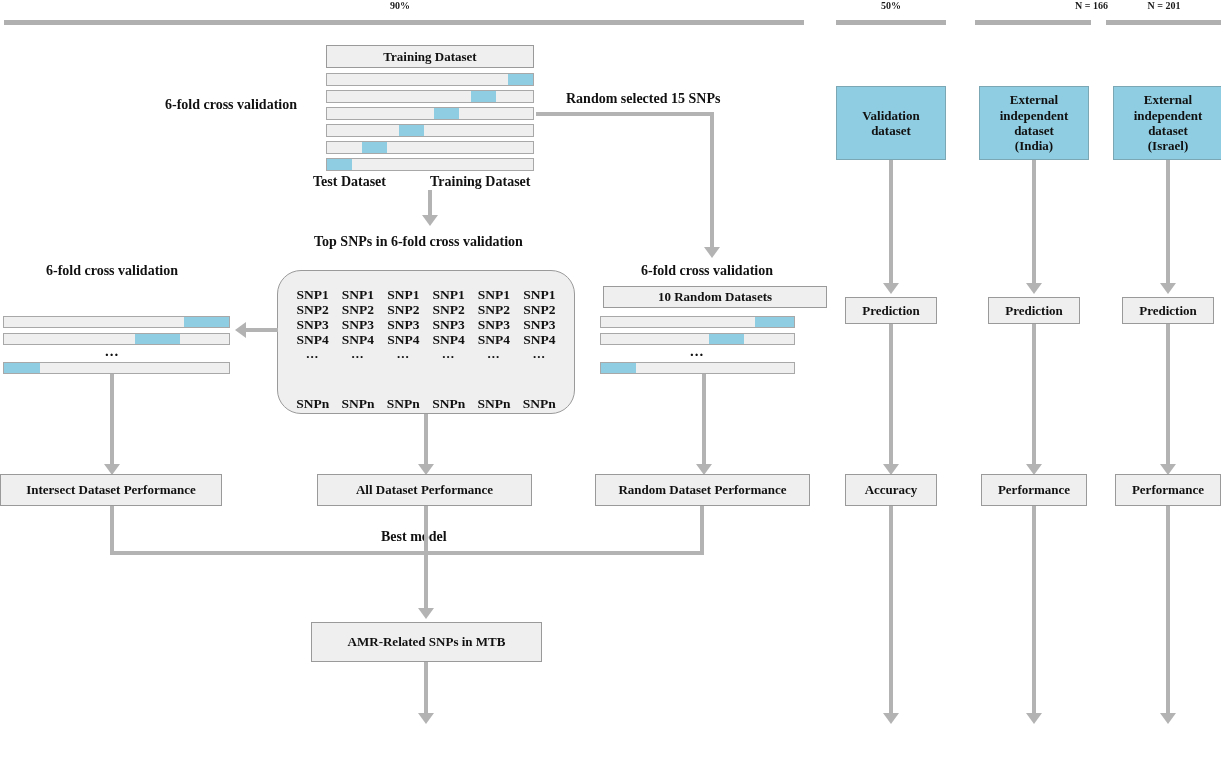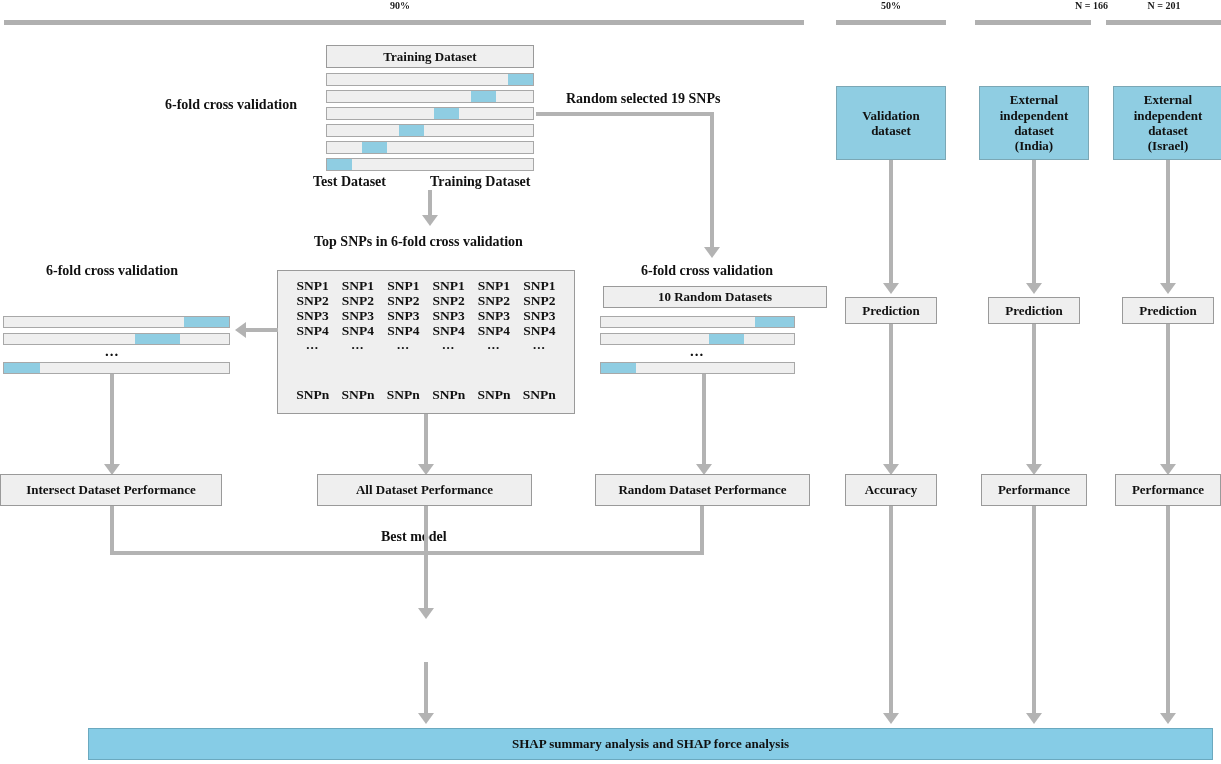--- a/index.html
+++ b/index.html
@@ -82,28 +82,28 @@
   <div class="bar" style="left:326px;top:158px;width:208px;height:13px;">
     <div class="seg" style="left:0%;width:12%;"></div>
   </div>
 
   <div class="txt" style="left:313px;top:174px;">Test Dataset</div>
   <div class="txt" style="left:430px;top:174px;">Training Dataset</div>
 
   <div class="vline" style="left:428px;top:190px;height:28px;"></div>
   <div class="arrow-down" style="left:422px;top:215px;"></div>
 
-  <div class="txt" style="left:566px;top:91px;">Random selected 19 SNPs</div>
+  <div class="txt" style="left:566px;top:91px;">Random selected 15 SNPs</div>
   <div class="hline" style="left:536px;top:112px;width:178px;"></div>
   <div class="vline" style="left:710px;top:112px;height:138px;"></div>
   <div class="arrow-down" style="left:704px;top:247px;"></div>
 
   <div class="txt" style="left:314px;top:234px;">Top SNPs in 6-fold cross validation</div>
 
-  <div class="box snpgrid" style="left:277px;top:270px;width:298px;height:144px;padding-top:7px;">
+  <div class="box snpgrid" style="left:277px;top:270px;width:298px;height:144px;padding-top:16px;border-radius:24px;">
     <div class="snprow">
       <span>SNP1</span>
       <span>SNP1</span>
       <span>SNP1</span>
       <span>SNP1</span>
       <span>SNP1</span>
       <span>SNP1</span>
     </div>
     <div class="snprow">
       <span>SNP2</span>
@@ -234,19 +234,19 @@
   <div class="box" style="left:595px;top:474px;width:215px;height:32px;">Random Dataset Performance</div>
 
   <div class="vline" style="left:110px;top:506px;height:49px;"></div>
   <div class="vline" style="left:700px;top:506px;height:49px;"></div>
   <div class="hline" style="left:110px;top:551px;width:594px;"></div>
   <div class="txt" style="left:381px;top:529px;">Best model</div>
 
   <div class="vline" style="left:424px;top:506px;height:110px;"></div>
   <div class="arrow-down" style="left:418px;top:608px;"></div>
 
+  <div class="box" style="left:311px;top:622px;width:231px;height:40px;">AMR-Related SNPs in MTB</div>
 
   <div class="vline" style="left:424px;top:662px;height:56px;"></div>
   <div class="arrow-down" style="left:418px;top:713px;"></div>
 
-  <div class="box shap" style="left:88px;top:728px;width:1125px;height:32px;">SHAP  summary analysis and SHAP force analysis</div>
 
 </div>
 
 </body></html>

